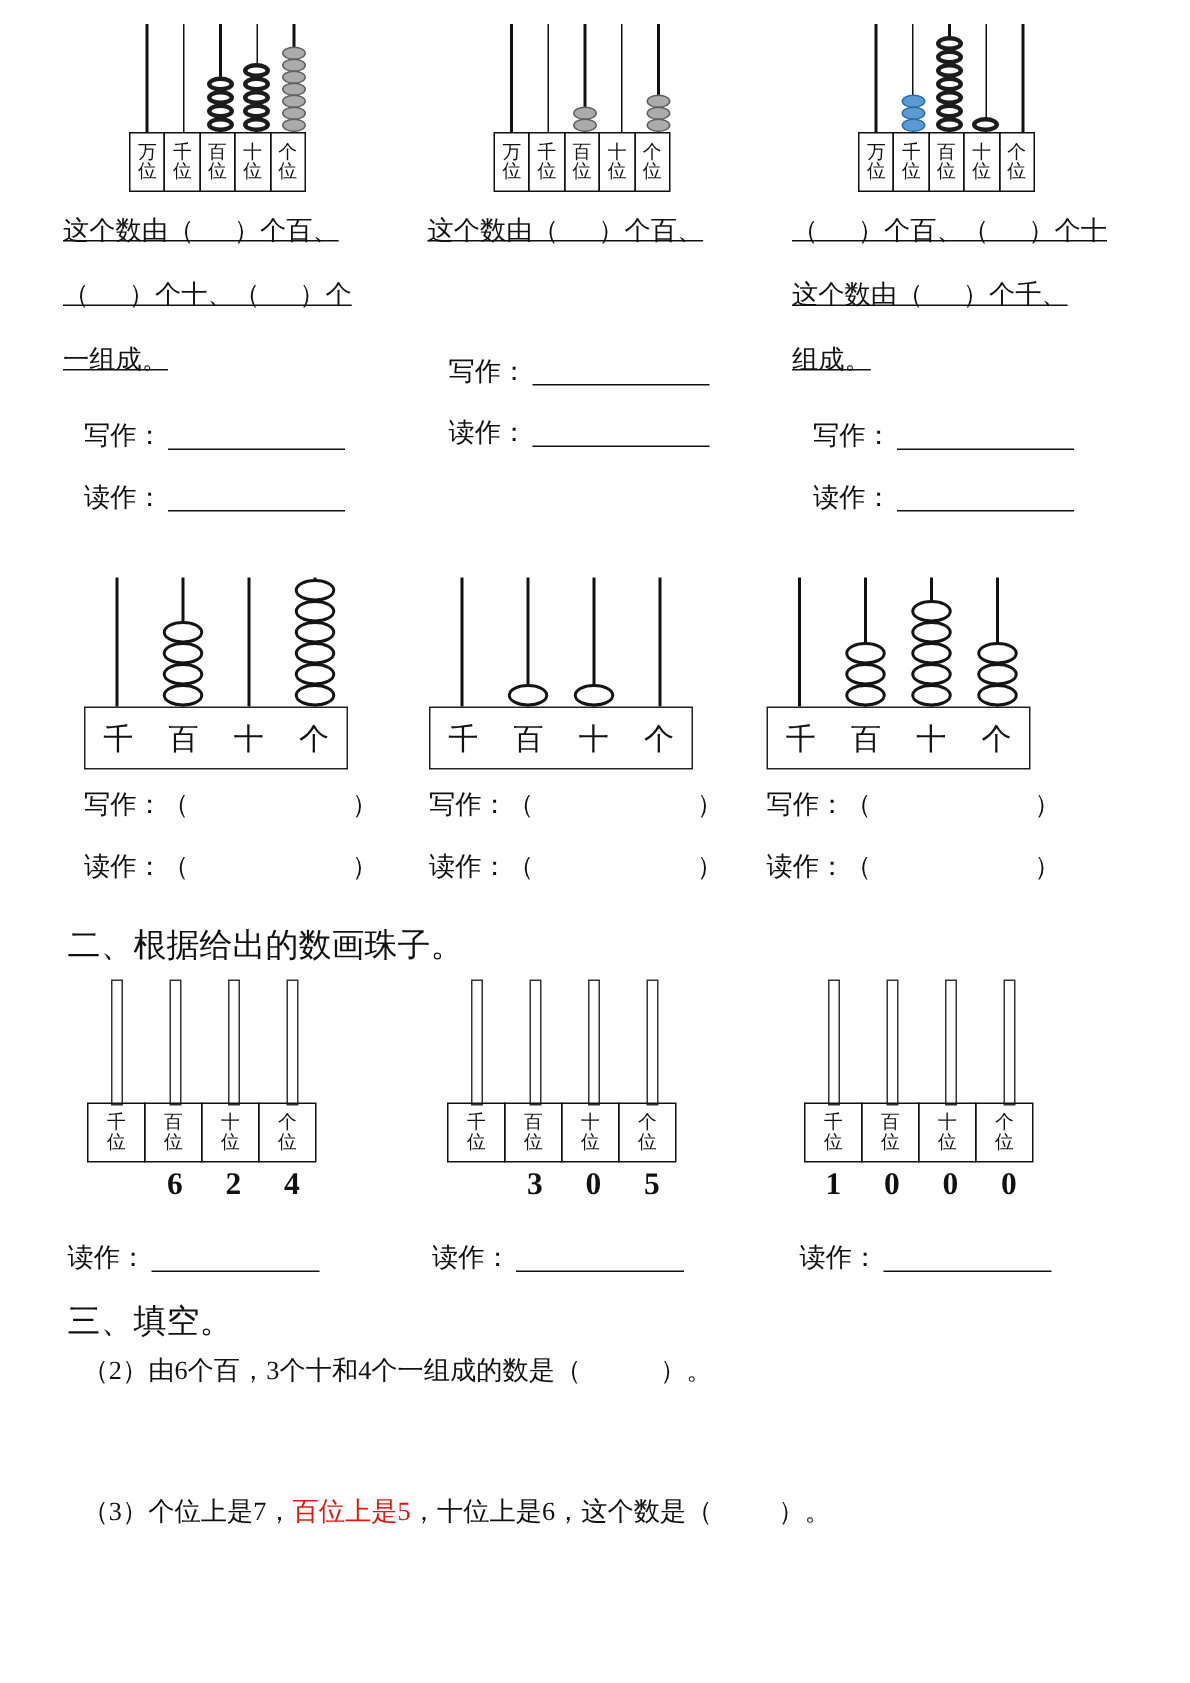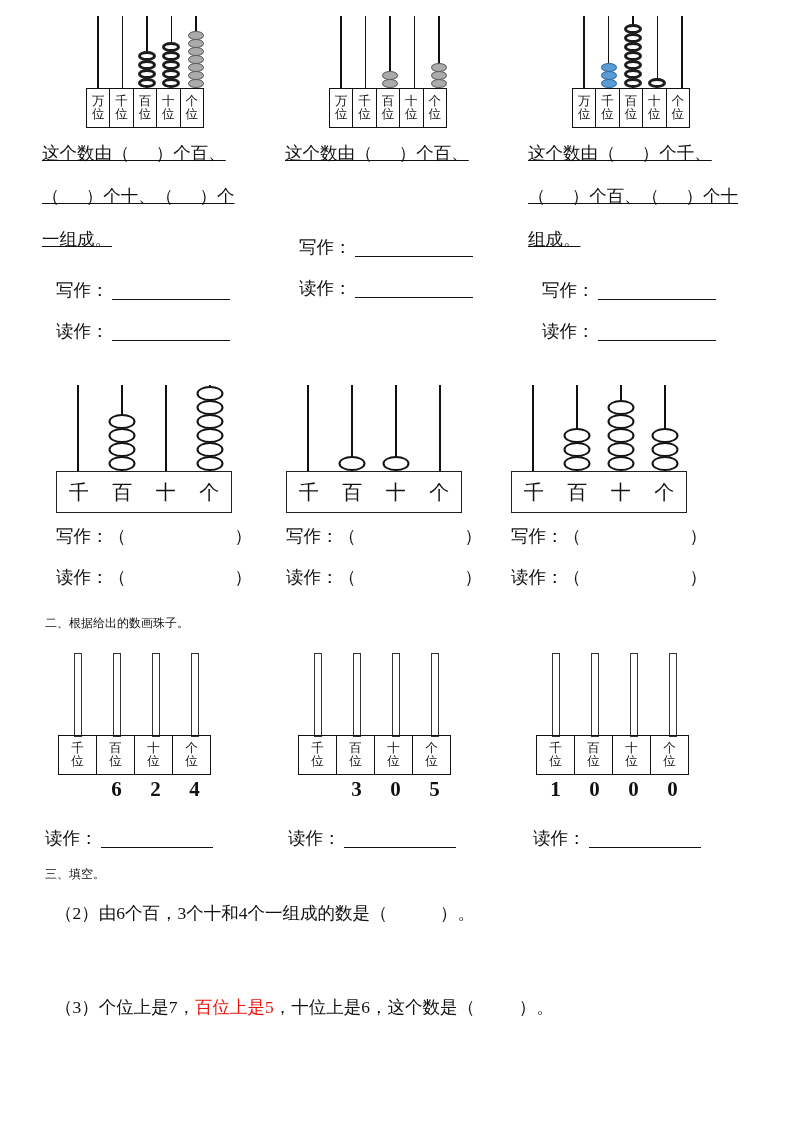--- a/index.html
+++ b/index.html
@@ -33,21 +33,21 @@
   .abacus4{position:relative;width:176px;height:130px;}
   .abacus4 .rod{width:1.5px;}
   .stack2{position:absolute;transform:translateX(-50%);display:flex;flex-direction:column;align-items:center;}
   .ringbead{box-sizing:border-box;width:27px;height:15px;border:2px solid #141414;border-radius:50%;background:#fff;margin-top:-1px;}
   .frame4{position:absolute;left:0;bottom:0;width:176px;height:42px;border:1.6px solid #222;box-sizing:border-box;display:flex;}
   .fcell{flex:1;display:flex;align-items:center;justify-content:center;font-size:20px;}
   .pline{display:flex;align-items:center;height:37px;width:196px;font-size:17.5px;margin-top:4px;}
   .pspace{flex:1;}
 
   
-  .sec-title{position:absolute;left:45px;font-size:12px;white-space:pre;}
+  .sec-title{position:absolute;left:45px;font-size:22px;white-space:pre;}
   .s2col{position:absolute;top:653px;}
   .abacusE{position:relative;width:156px;height:152px;}
   .hrod{position:absolute;top:0;width:8px;height:84px;border:1.2px solid #333;background:#fff;box-sizing:border-box;}
   .e-labels{position:absolute;left:0;top:82px;display:flex;}
   .e-lab{width:39px;}
   .e-digits{position:absolute;left:0;top:124px;width:156px;display:flex;}
   .dcell{width:39px;text-align:center;font-weight:bold;font-size:21px;}
   .rline{position:absolute;display:flex;align-items:flex-end;height:30px;font-size:17.5px;}
   .rline .ublank{width:112px;}
 
@@ -197,22 +197,22 @@
 位</div>
           <div class="labcell">百
 位</div>
           <div class="labcell">十
 位</div>
           <div class="labcell">个
 位</div>
         </div>
       </div>
     <div class="qblock">
+      <div class="qline">（      ）个百、（      ）个十</div>
       <div class="qline">这个数由（      ）个千、</div>
-      <div class="qline">（      ）个百、（      ）个十</div>
       <div class="qline">组成。</div>
     </div>
     <div class="wr">
         <span class="lbl">写作：</span>
         <span class="ublank"></span>
       </div>
     <div class="wr">
         <span class="lbl">读作：</span>
         <span class="ublank"></span>
       </div>

